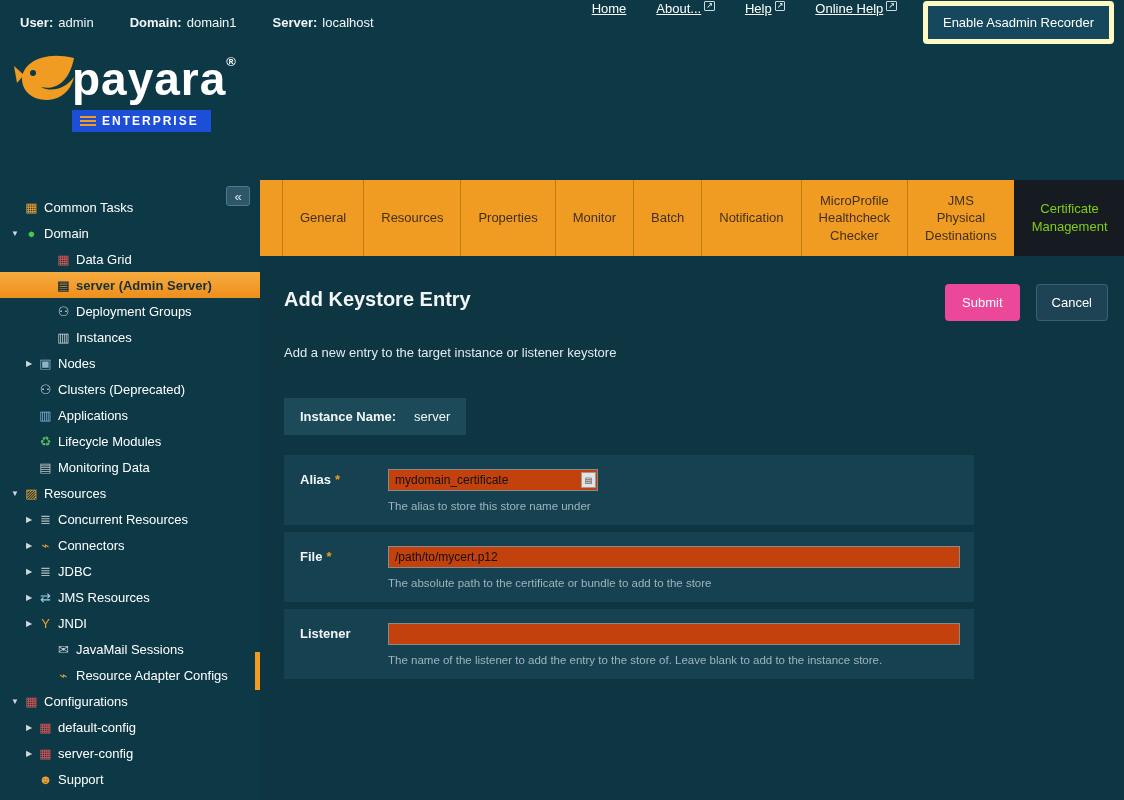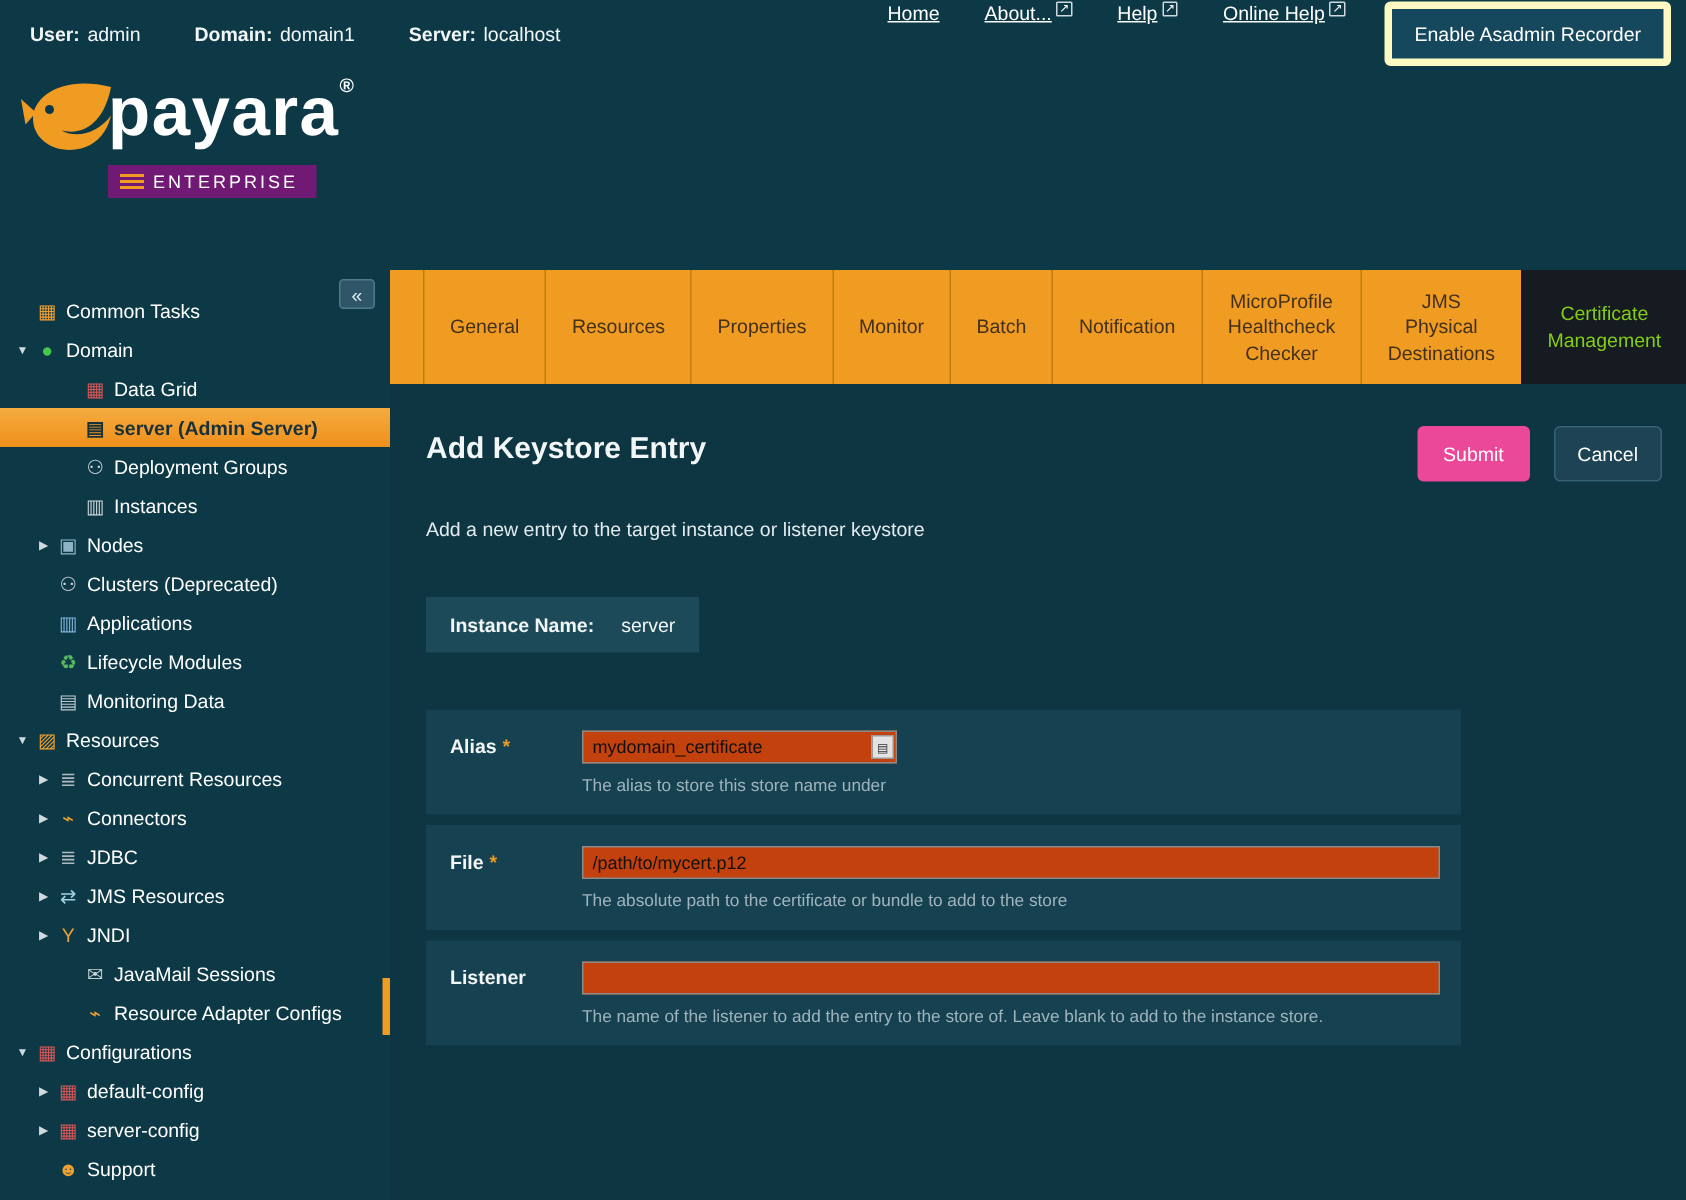--- a/index.html
+++ b/index.html
@@ -11,24 +11,24 @@
 .tb-left{display:flex;gap:36px;font-size:13px;align-items:flex-start}
 .tb-item b{font-weight:bold;margin-right:5px}
 .tb-right{display:flex;align-items:flex-start;gap:26px}
 #tb-links{display:flex;gap:30px;align-items:center}
 .tlink{color:#fff;font-size:13px;text-decoration:underline;cursor:pointer}
 .ext{font-size:8px;border:1px solid #cfd8dc;border-radius:1px;padding:0 1px;margin-left:3px;vertical-align:super;line-height:1.1;display:inline-block;text-decoration:none}
 .recorder-btn{background:#15485c;border:5px solid #fef9c3;color:#fff;font-size:13px;padding:9px 15px;border-radius:4px;font-family:inherit;cursor:pointer}
 
 
 .logo-row{height:136px;background:#0d3947;padding:6px 0 0 14px;display:flex}
-.logo-top{display:flex;align-items:flex-start}
+.logo-top{display:flex;align-items:center}
 .brand{font-size:46px;font-weight:bold;color:#fff;letter-spacing:1px;line-height:1.05;margin-left:-6px}
 .reg{font-size:13px;vertical-align:top}
-.enterprise{margin-left:58px;margin-top:2px;display:inline-flex;align-items:center;gap:6px;background:#701a75;color:#fff;font-weight:normal;font-size:12px;letter-spacing:2px;padding:4px 12px 4px 8px;align-self:flex-start}
+.enterprise{margin-left:58px;margin-top:2px;display:inline-flex;align-items:center;gap:6px;background:#1d4ed8;color:#fff;font-weight:bold;font-size:12px;letter-spacing:2px;padding:4px 12px 4px 8px;align-self:flex-start}
 .stripes{width:16px;height:10px;background:repeating-linear-gradient(to bottom,#F09C23 0 2px,rgba(0,0,0,0) 2px 4px)}
 
 
 .main{display:flex;height:620px}
 .sidebar{width:260px;background:#0d3947;position:relative;flex:none;padding-top:14px}
 .collapse-btn{position:absolute;top:6px;right:10px;width:24px;height:20px;background:#2e5668;border:1px solid #4e7a8c;display:flex;align-items:center;justify-content:center;color:#dfe8ec;font-size:13px;border-radius:3px;cursor:pointer}
 .side-item{height:26px;display:flex;align-items:center;font-size:13px;cursor:pointer;color:#fff;white-space:nowrap}
 .side-item .expander{width:14px;flex:none;font-size:8px;color:#cfd9de;text-align:center}
 .side-item .s-icon{width:19px;flex:none;font-size:13px;text-align:center;margin-right:3px}
 .side-item.lvl0{padding-left:8px}
@@ -47,21 +47,21 @@
 
 .page{padding:28px 16px 0 24px}
 .title-row{display:flex;justify-content:space-between;align-items:flex-start}
 .page-title{font-size:20px;font-weight:bold;margin-top:4px}
 .btns{display:flex;gap:16px}
 .btn-submit{background:#ec4899;color:#fff;border:none;padding:10px 17px;border-radius:4px;font-size:13px;font-family:inherit;cursor:pointer}
 .btn-cancel{background:#1d4355;color:#fff;border:1px solid rgba(80,130,150,.5);padding:10px 15px;border-radius:4px;font-size:13px;font-family:inherit;cursor:pointer}
 .desc{margin-top:24px;font-size:13px;color:#e2ebee}
 .instance-panel{margin-top:38px;display:inline-flex;gap:18px;background:#1c4a59;padding:11px 16px;font-size:13px}
 .instance-label{font-weight:bold}
-.fields{margin-top:38px;width:690px;display:flex;flex-direction:column;gap:7px}
+.fields{margin-top:20px;width:690px;display:flex;flex-direction:column;gap:7px}
 .field-row{background:#164150;padding:14px 16px 13px;display:grid;grid-template-columns:88px 1fr;row-gap:9px;align-items:start}
 .f-label{font-size:13px;font-weight:bold;padding-top:3px}
 .req{color:#F09C23;margin-left:4px}
 .input-wrap{position:relative;display:inline-block}
 .input-wrap input{height:22px;border:1px solid #8a8a8a;font-size:12px;padding:2px 6px;font-family:inherit;width:100%;display:block;background:#c2410c;color:#111}
 .w-small{width:210px}
 .w-small input{padding-right:22px}
 .w-large{width:572px}
 .af-icon{position:absolute;right:2px;top:3px;width:15px;height:16px;background:#e3e3e3;border:1px solid #9a9a9a;font-size:8px;color:#333;display:flex;align-items:center;justify-content:center}
 .f-help{grid-column:2;font-size:11.5px;color:#9fb4bc}

